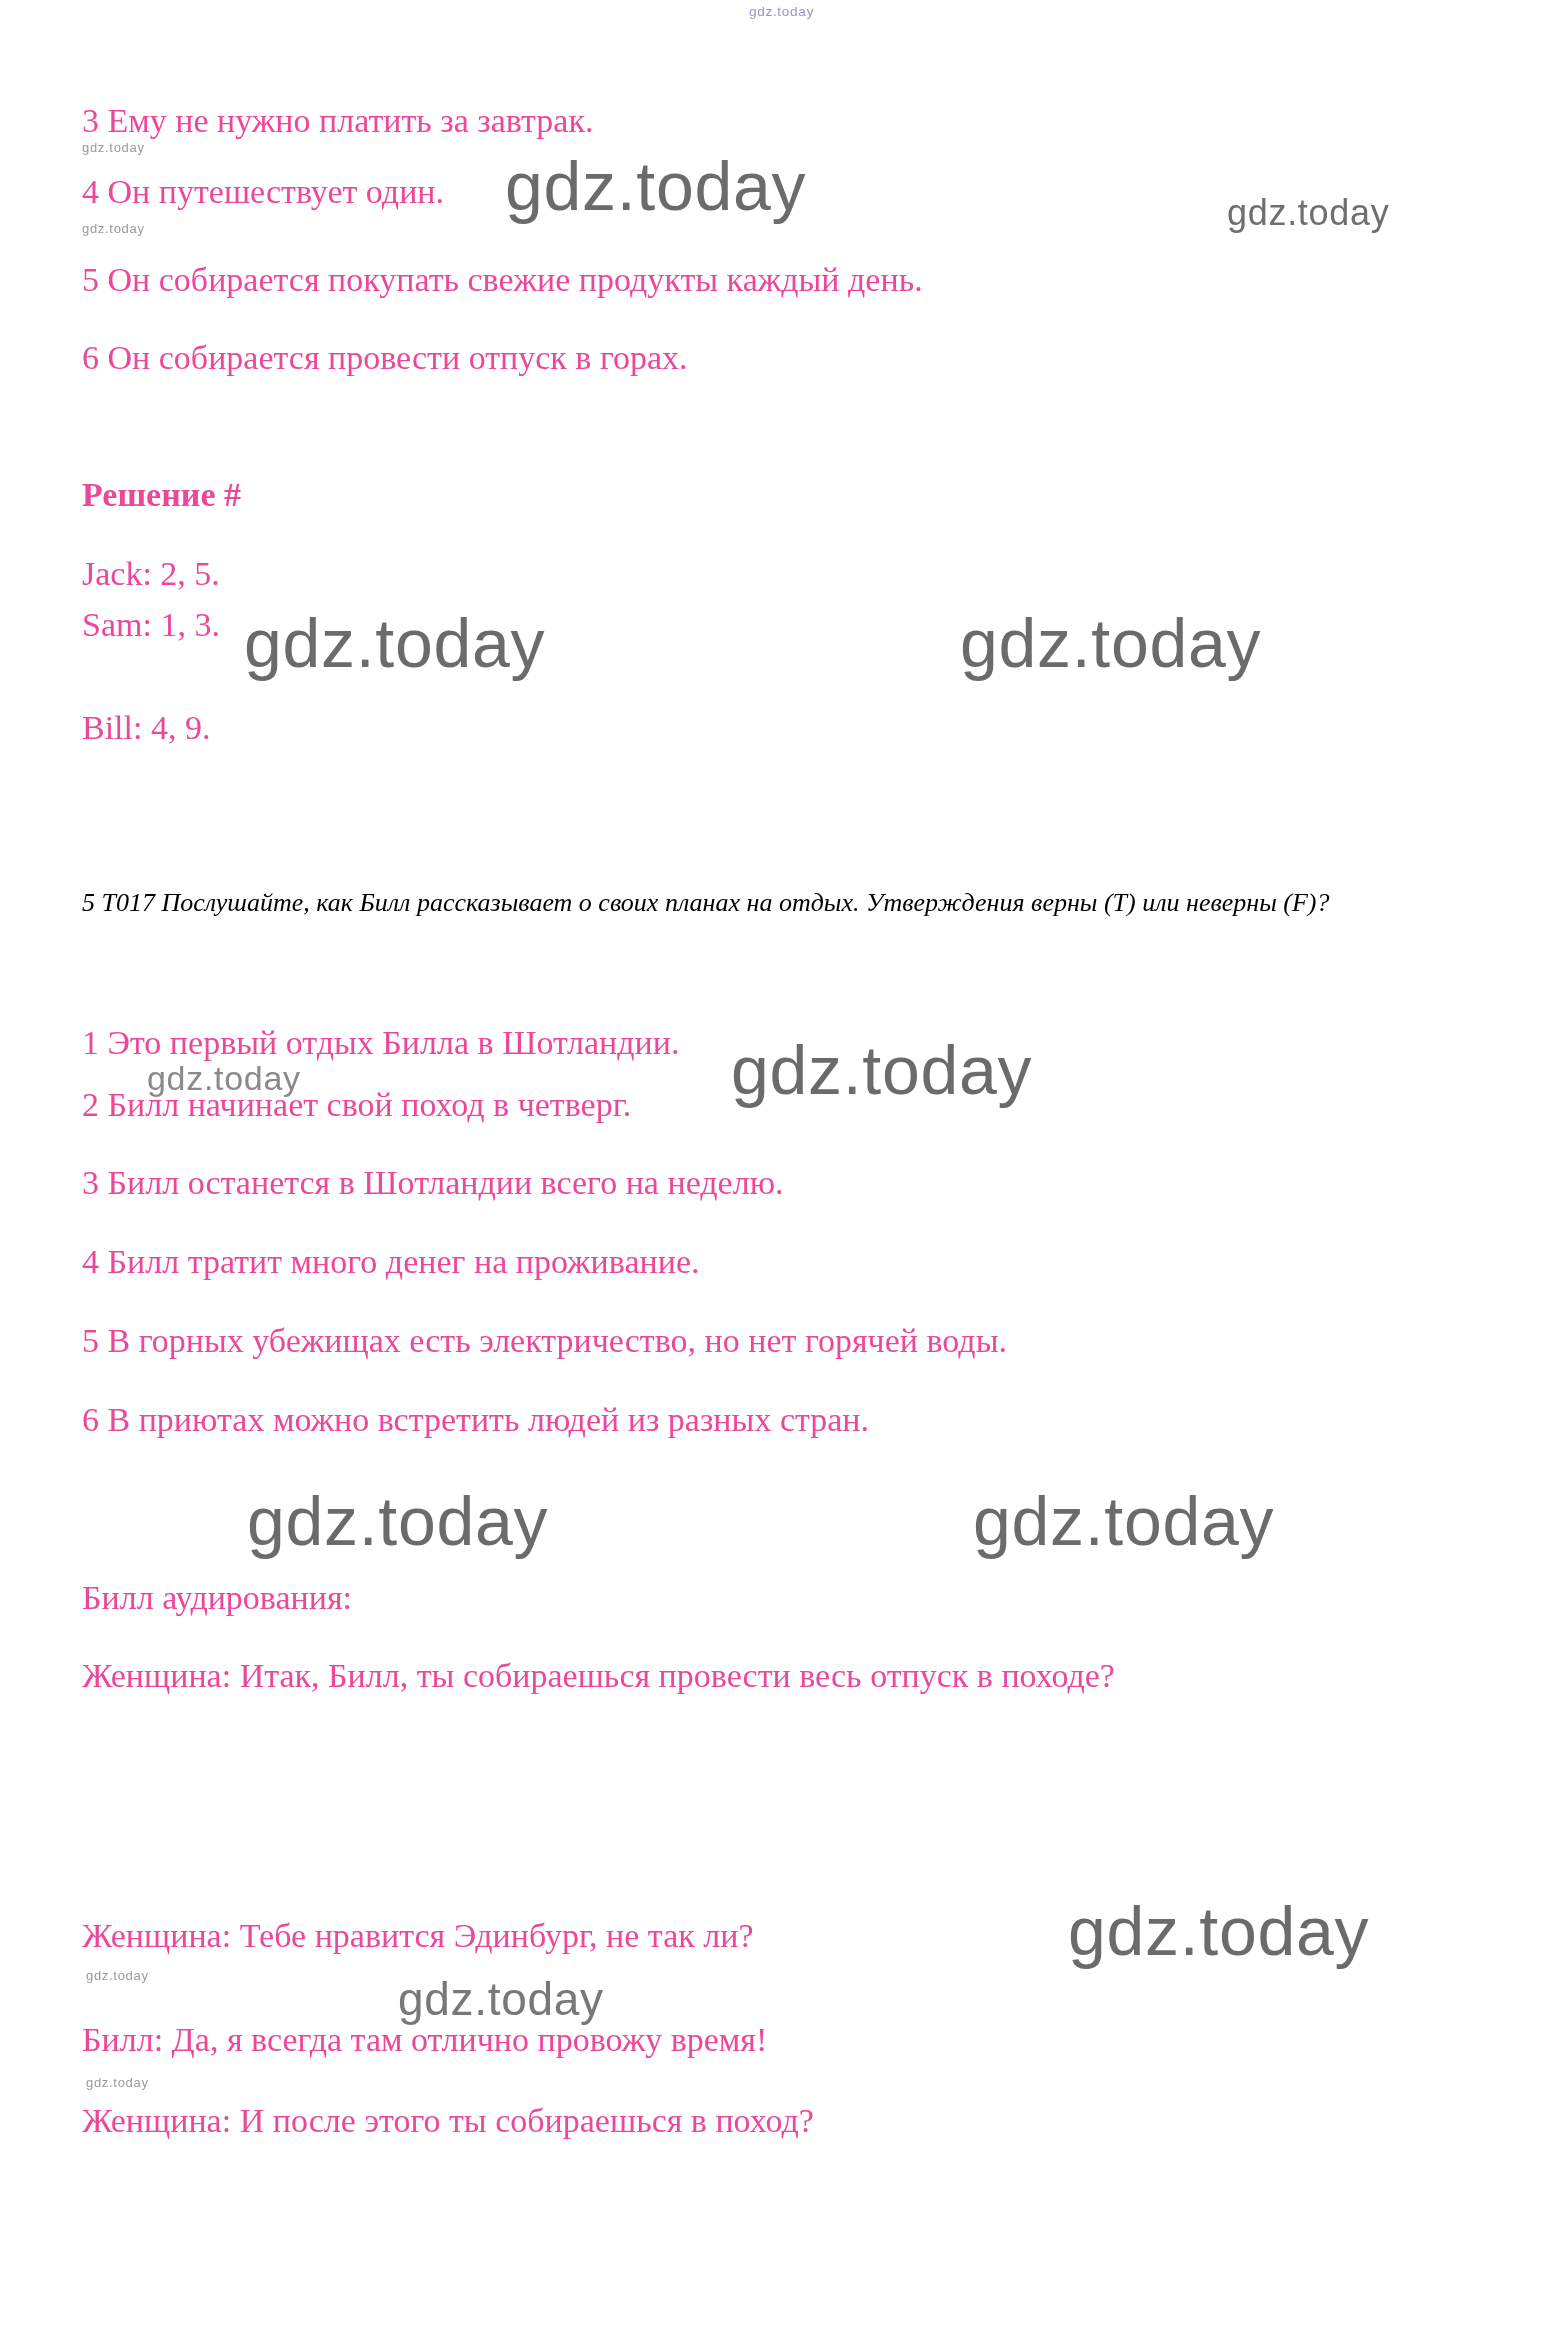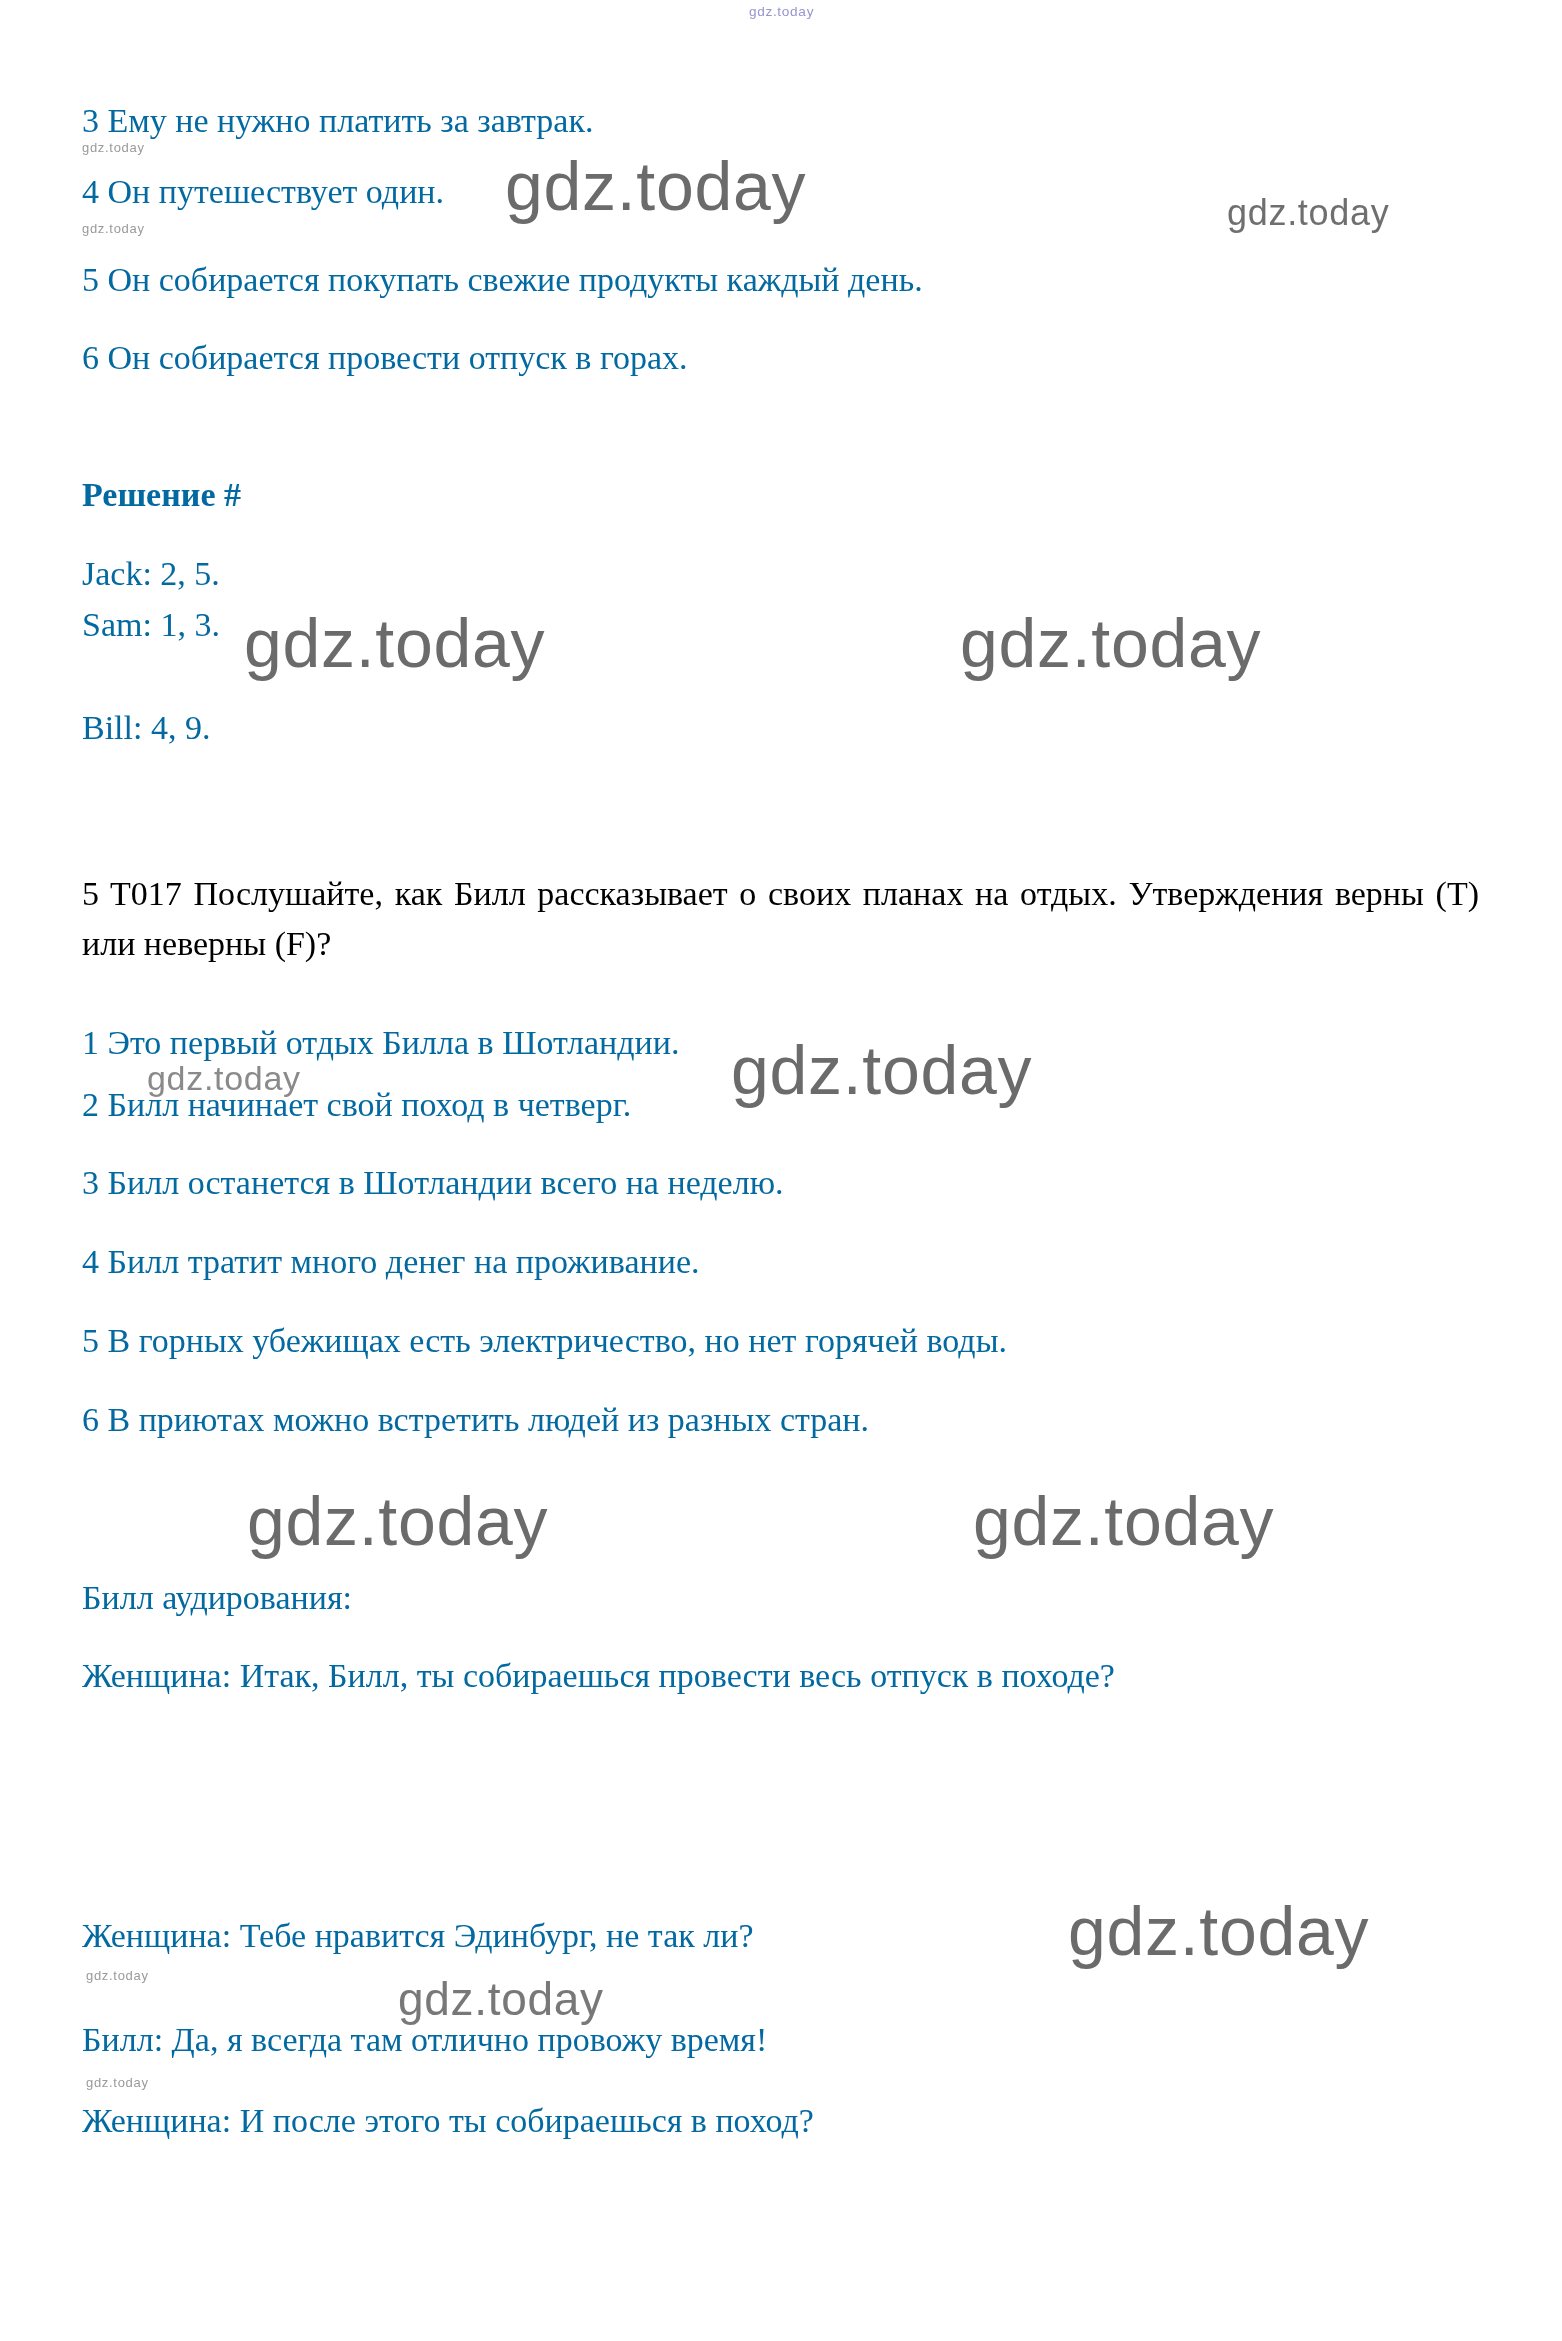--- a/index.html
+++ b/index.html
@@ -12,32 +12,33 @@
     overflow: hidden;
   }
   .page { position: absolute; inset: 0; background: #ffffff; }
   
   .t {
     position: absolute;
     left: 82px;
     font-size: 34px;
     line-height: 42px;
     white-space: nowrap;
-    color: #0369a1;
+    color: #ec4899;
   }
   .bold { font-weight: bold; }
   
   .para {
     position: absolute;
     left: 82px;
     width: 1397px;
-    font-size: 34px;
-    line-height: 50px;
+    font-size: 26px;
+    line-height: 68px;
     text-align: justify;
     color: #000000;
+    font-style: italic;
   }
   
   .wm {
     position: absolute;
     font-family: "Liberation Sans", sans-serif;
     white-space: nowrap;
     letter-spacing: 0.7px;
     user-select: none;
   }
   .wm-huge  { font-size: 68px;  color: #6b6b6b; }

